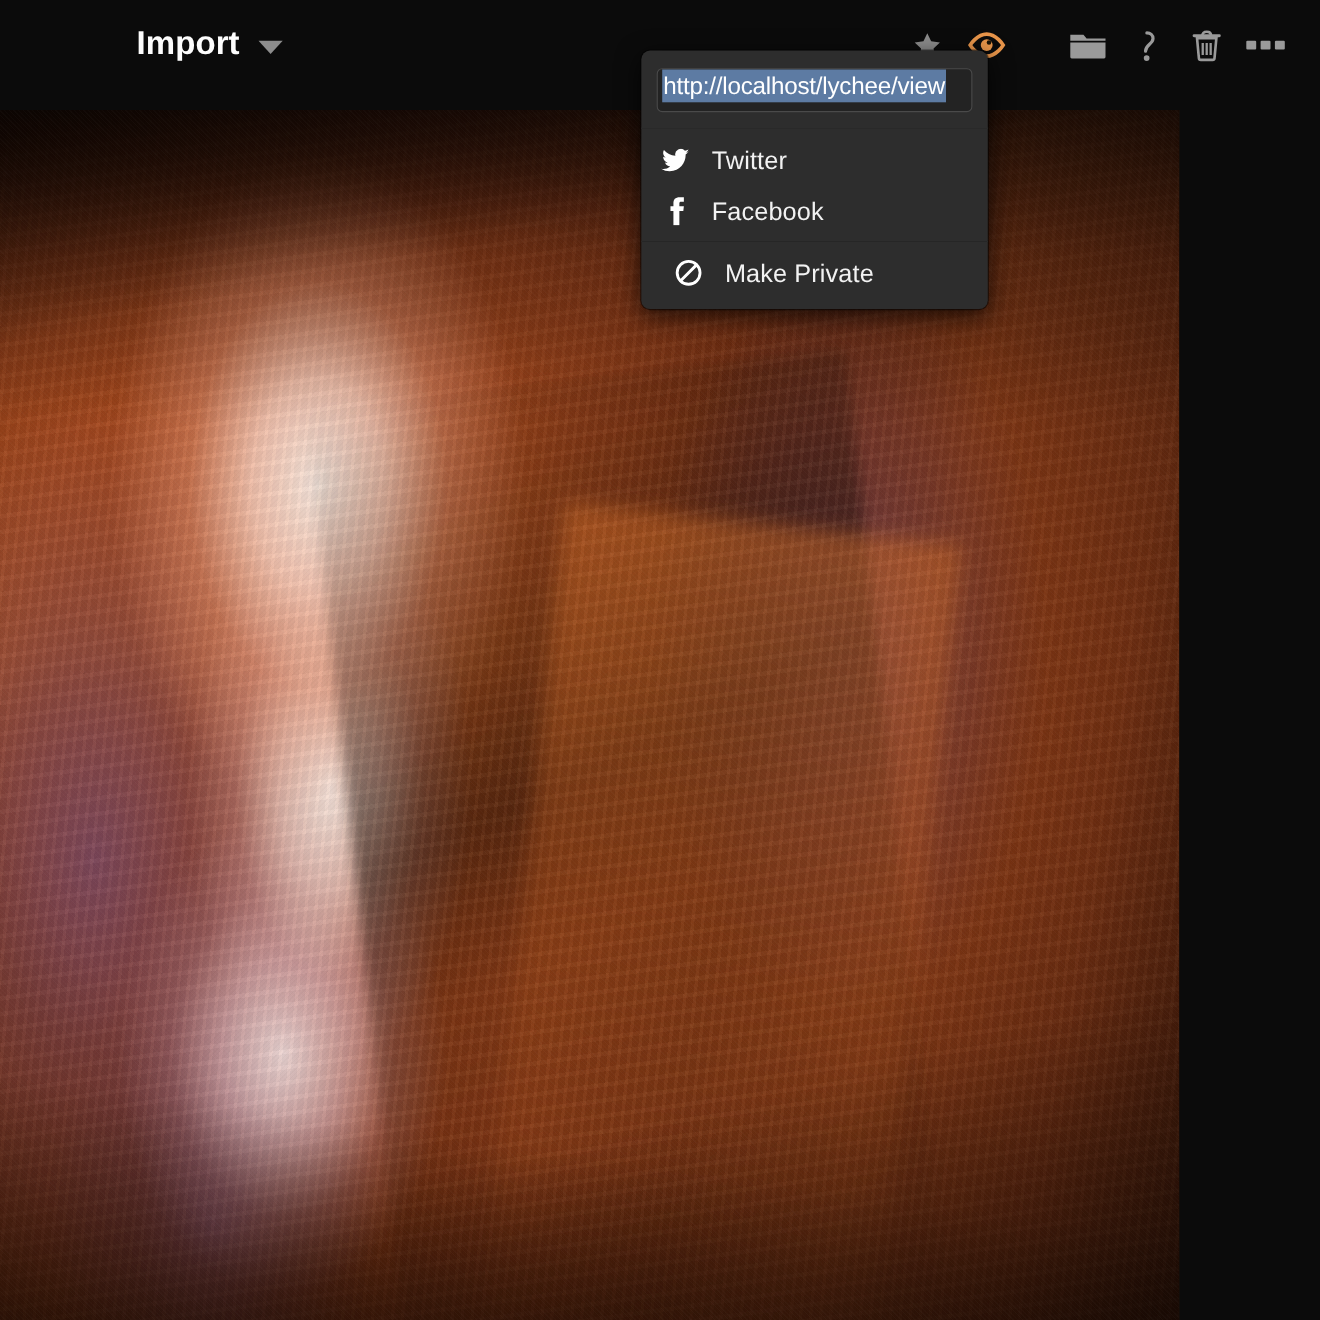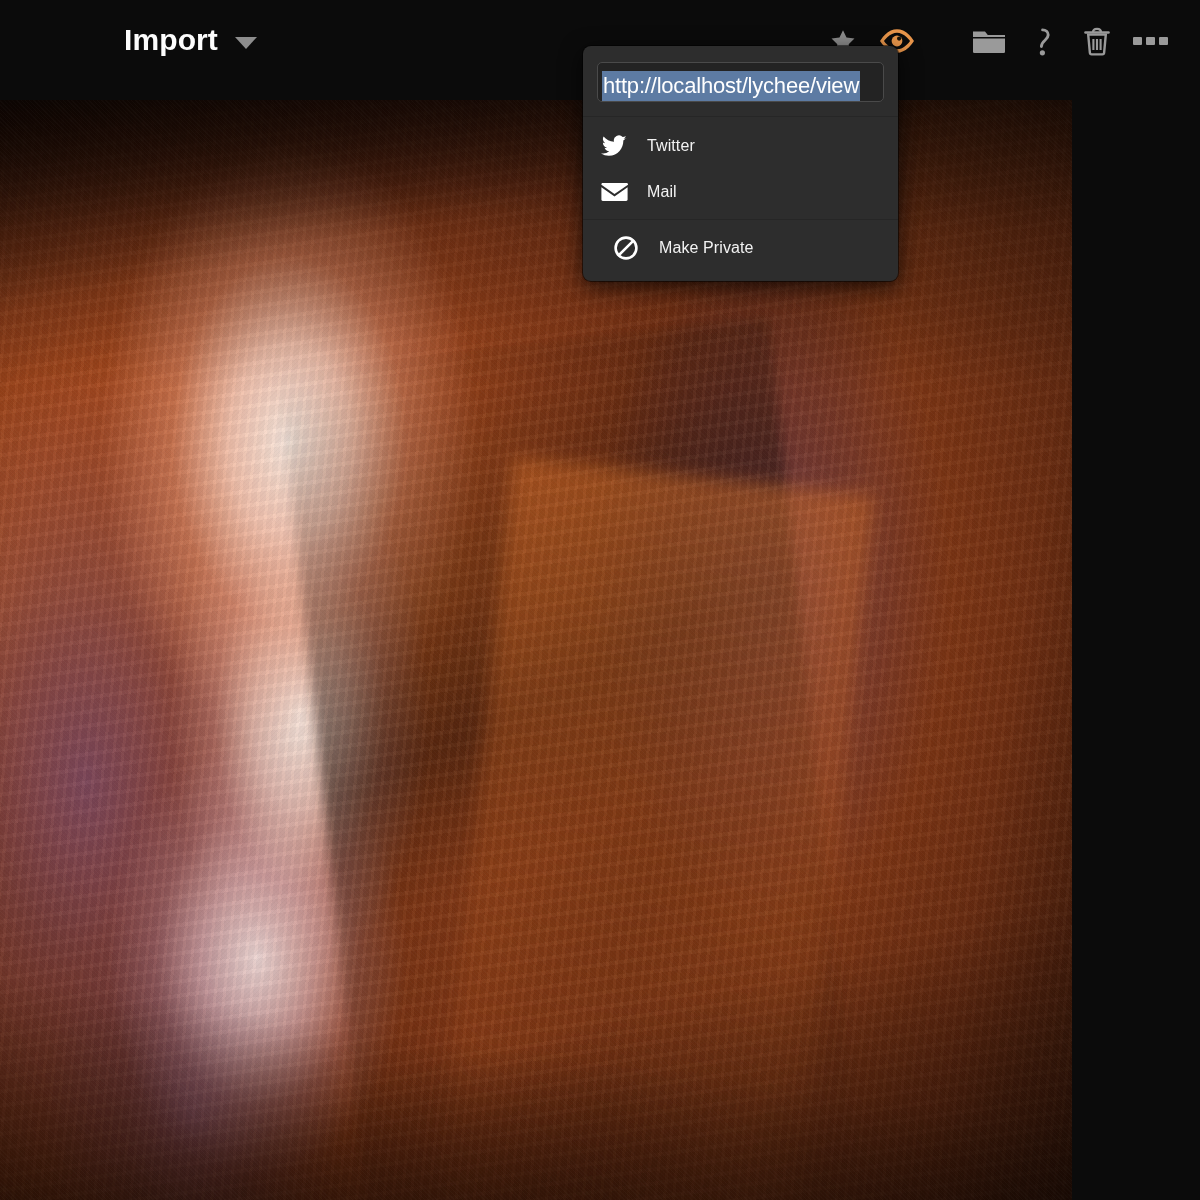--- a/index.html
+++ b/index.html
@@ -209,21 +209,21 @@
     padding-bottom:2px;
     overflow:hidden;
   }
   #url-row { padding:16px 14px 14px 14px; }
   #url-field {
     width:100%;
     height:40px;
     background:#232323;
     border:1px solid #4a4a4a;
     border-radius:5px;
-    display:flex; align-items:flex-end;
+    display:flex; align-items:flex-start;
     padding:0 4px;
     overflow:hidden;
     cursor:text;
   }
   #url-value {
     font-size:22px;
     color:#ffffff;
     background:#5d7ba3;
     white-space:nowrap;
     line-height:28px;
@@ -244,21 +244,21 @@
   }
   .mi-icon {
     width:46px;
     display:flex; align-items:center; justify-content:flex-start;
     color:#ffffff;
     flex:0 0 46px;
   }
   .mi-icon svg { display:block; }
   .mi-label {
     color:#f2f2f2;
-    font-size:16px;
+    font-size:23px;
     line-height:26px;
     letter-spacing:.1px;
   }
   .menu-tail { padding:5px 0 8px 12px; }
 </style>
 </head>
 <body>
 
 <div id="app">
 
@@ -365,30 +365,29 @@
 
       <div class="menu-item">
         <span class="mi-icon">
           <svg width="26" height="22" viewBox="0 0 26 22" fill="#ffffff">
             <path d="M25.6 2.9a10 10 0 0 1-2.9.8A5.1 5.1 0 0 0 24.9.9a10.2 10.2 0 0 1-3.2 1.2A5.05 5.05 0 0 0 13 6.7c-4.2-.2-7.9-2.2-10.4-5.3a5.05 5.05 0 0 0 1.6 6.8 5 5 0 0 1-2.3-.6v.1c0 2.4 1.7 4.5 4 5a5.1 5.1 0 0 1-2.3.1 5.06 5.06 0 0 0 4.7 3.5A10.1 10.1 0 0 1 0 18.4 14.3 14.3 0 0 0 7.8 20.7c9.4 0 14.5-7.8 14.5-14.5v-.7a10.2 10.2 0 0 0 2.5-2.6z"></path>
           </svg>
         </span>
         <span class="mi-label">Twitter</span>
       </div>
 
-
       <div class="menu-item">
         <span class="mi-icon">
-          <svg width="27" height="20" viewBox="0 0 27 20" fill="#ffffff">
-            <path d="M1.4 1h24.2c.8 0 1.4.6 1.4 1.3v.4L13.5 12 .4 2.7v-.4C.4 1.6 1 1 1.4 1z"></path>
-            <path d="M.4 5.2l13.1 9.2L26.6 5.2v12.4c0 .8-.6 1.4-1.4 1.4H1.8c-.8 0-1.4-.6-1.4-1.4z"></path>
-          </svg>
-        </span>
-        <span class="mi-label">Mail</span>
-      </div>
+          <svg width="26" height="26" viewBox="0 0 26 26" fill="#ffffff">
+            <path d="M16.6 8.6V6.2c0-1.1.2-1.7 1.9-1.7h2.2V.3h-3.6c-4.4 0-5.9 2-5.9 5.5v2.8H8.5v4.2h2.7V25.7h5.4V12.8h3.6l.5-4.2z"></path>
+          </svg>
+        </span>
+        <span class="mi-label">Facebook</span>
+      </div>
+
 
 
 
     </div>
 
     <div class="menu-sep"></div>
 
     <div class="menu-tail">
       <div class="menu-item">
         <span class="mi-icon">

